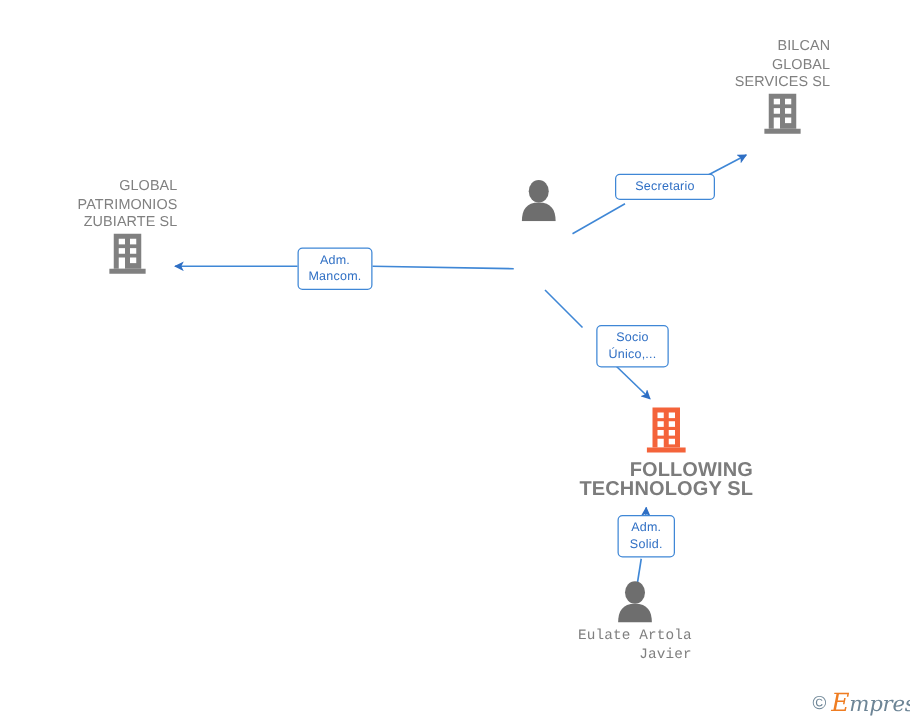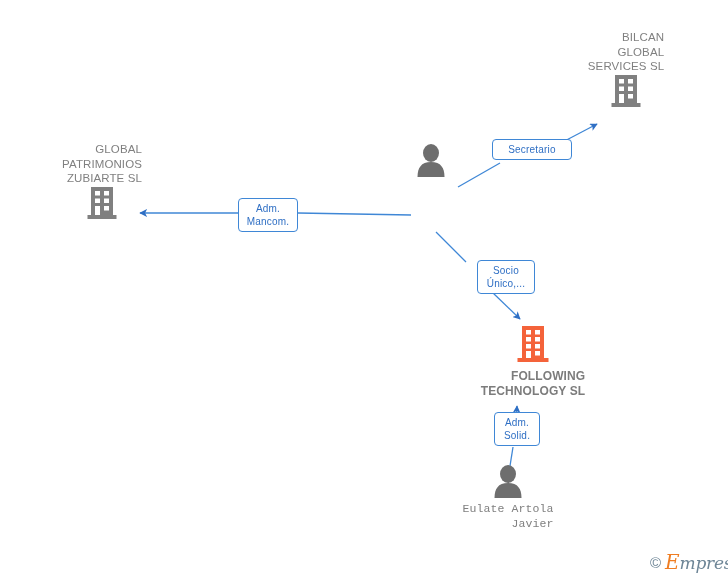--- a/index.html
+++ b/index.html
@@ -39,21 +39,21 @@
     color: #808080;
     font-size: 11.5px;
     line-height: 14.5px;
     text-align: right;
     white-space: pre-line;
     letter-spacing: 0.1px;
   }
   .node-label.emphasis {
     font-weight: bold;
     color: #7c7c7c;
-    font-size: 12px;
+    font-size: 16px;
     line-height: 15px;
   }
   .icon-wrap {
     display: block;
     line-height: 0;
   }
 
   
   .badge {
     position: absolute;

